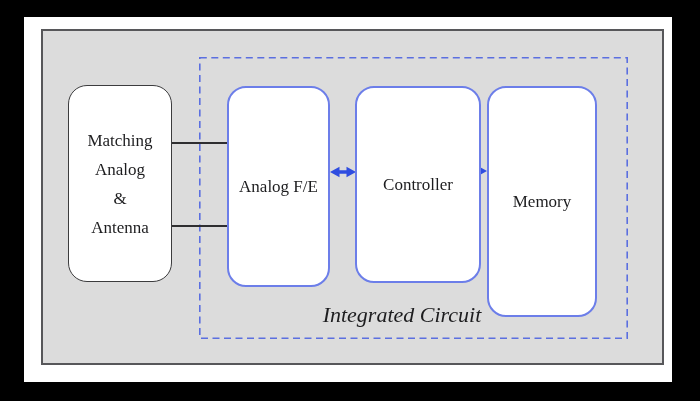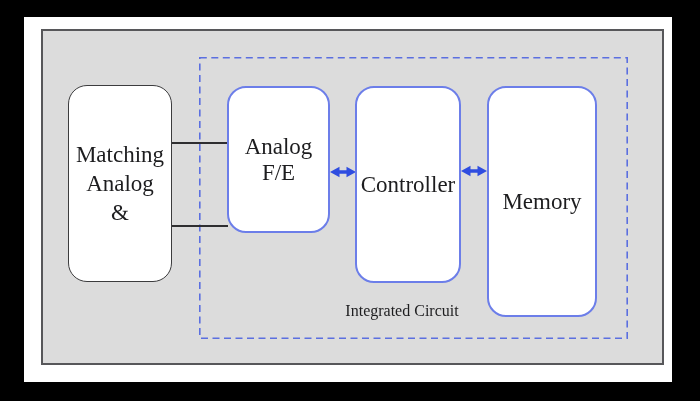--- a/index.html
+++ b/index.html
@@ -34,40 +34,41 @@
   .node {
     position: absolute;
     box-sizing: border-box;
     background: #ffffff;
     border-radius: 19px;
     display: flex;
     align-items: center;
     justify-content: center;
     text-align: center;
     color: #1d1d1f;
-    font-size: 23px;
+    font-size: 17px;
   }
   .matching {
     left: 68px; top: 85px;
     width: 104px; height: 197px;
     border: 1.6px solid #3c3c3e;
     flex-direction: column;
     line-height: 29px;
   }
   .blue-node { border: 2px solid #6c7ee9; }
-  .analog     { left: 227px; top: 86px; width: 103px; height: 147px; text-align: center; }
-  .controller { left: 355px; top: 86px; width: 106px; height: 197px; }
+  .analog     { left: 227px; top: 86px; width: 103px; height: 201px; text-align: center; }
+  .controller { left: 355px; top: 86px; width: 126px; height: 197px; }
   .memory     { left: 487px; top: 86px; width: 110px; height: 231px; }
   .ic-label {
     position: absolute;
     left: 402px; top: 302px;
     transform: translateX(-50%);
-    font-size: 16px;
+    font-size: 22px;
     color: #1d1d1f;
     white-space: nowrap;
+    font-style: italic;
   }
 </style>
 </head>
 <body>
 
 <div class="stage">
 
   <div class="mat"></div>
 
   <div class="panel"></div>
@@ -77,20 +78,21 @@
     <line x1="172" y1="143" x2="228" y2="143" stroke="#2e2e30" stroke-width="1.8"></line>
     <line x1="172" y1="226" x2="228" y2="226" stroke="#2e2e30" stroke-width="1.8"></line>
     <polygon fill="#2f4de0" points="330,172 339.5,166.8 339.5,170.3 346.5,170.3 346.5,166.8 356,172 346.5,177.2 346.5,173.7 339.5,173.7 339.5,177.2"></polygon>
     <polygon fill="#2f4de0" points="461,171 470.5,165.8 470.5,169.3 477.5,169.3 477.5,165.8 487,171 477.5,176.2 477.5,172.7 470.5,172.7 470.5,176.2"></polygon>
   </svg>
 
   <div class="node matching">
     <span>Matching</span>
     <span>Analog</span>
     <span>&amp;</span>
+    <span>Antenna</span>
   </div>
 
   <div class="node blue-node analog">
     <span>Analog F/E</span>
   </div>
 
   <div class="node blue-node controller">
     <span>Controller</span>
   </div>
 

